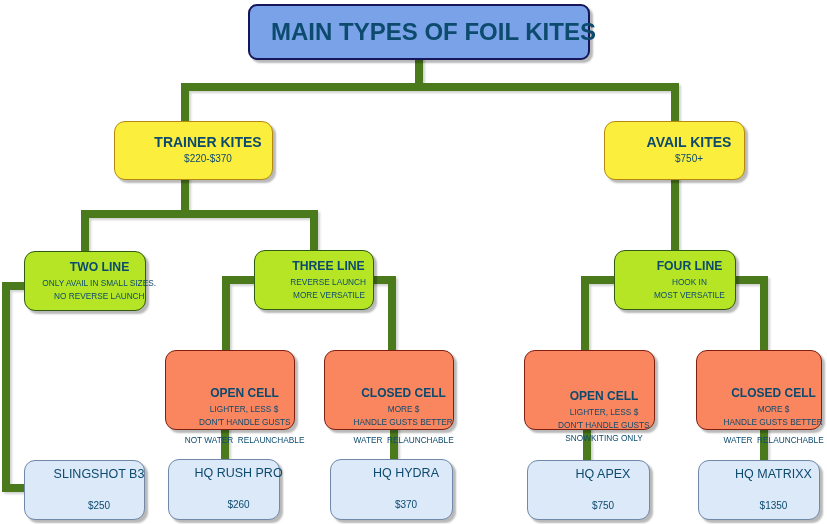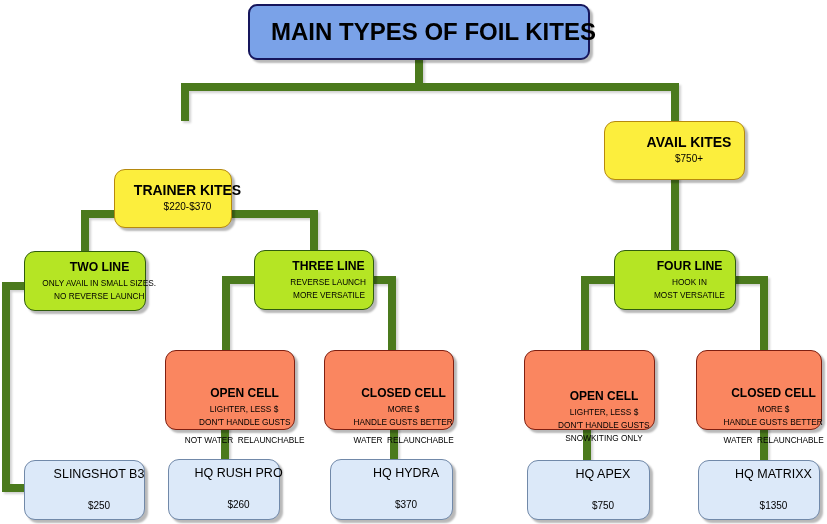--- a/index.html
+++ b/index.html
@@ -27,21 +27,21 @@
   }
   .node {
     position: absolute;
     box-sizing: border-box;
     display: flex;
     flex-direction: column;
     align-items: center;
     justify-content: center;
     text-align: center;
     box-shadow: 3px 3px 2px rgba(0,0,0,0.28);
-    color: #000000;
+    color: #0c4a6e;
     padding-left: 29px;
   }
   .node .t {      
     display: block;
     font-weight: bold;
     white-space: nowrap;
   }
   .node .sub {    
     display: block;
     font-size: 9.2px;
@@ -116,21 +116,21 @@
       <path d="M394,426 L394,462"></path>
       <path d="M587,426 L587,463"></path>
       <path d="M764,426 L764,463"></path>
     </g>
   </svg>
 
   <div class="node root-node" style="left:248px; top:4px; width:342px; height:56px;">
     <span class="t">MAIN TYPES OF FOIL KITES</span>
   </div>
 
-  <div class="node cat-node" style="left:114px; top:121px; width:118px; height:59px;margin-top:48px;">
+  <div class="node cat-node" style="left:114px; top:121px; width:159px; height:59px;">
     <span class="t">TRAINER KITES</span>
     <span class="price">$220-$370</span>
   </div>
   <div class="node cat-node" style="left:604px; top:121px; width:141px; height:59px;">
     <span class="t">AVAIL KITES</span>
     <span class="price">$750+</span>
   </div>
 
   <div class="node line-node" style="left:24px; top:251px; width:122px; height:60px;">
     <span class="t">TWO LINE</span>

